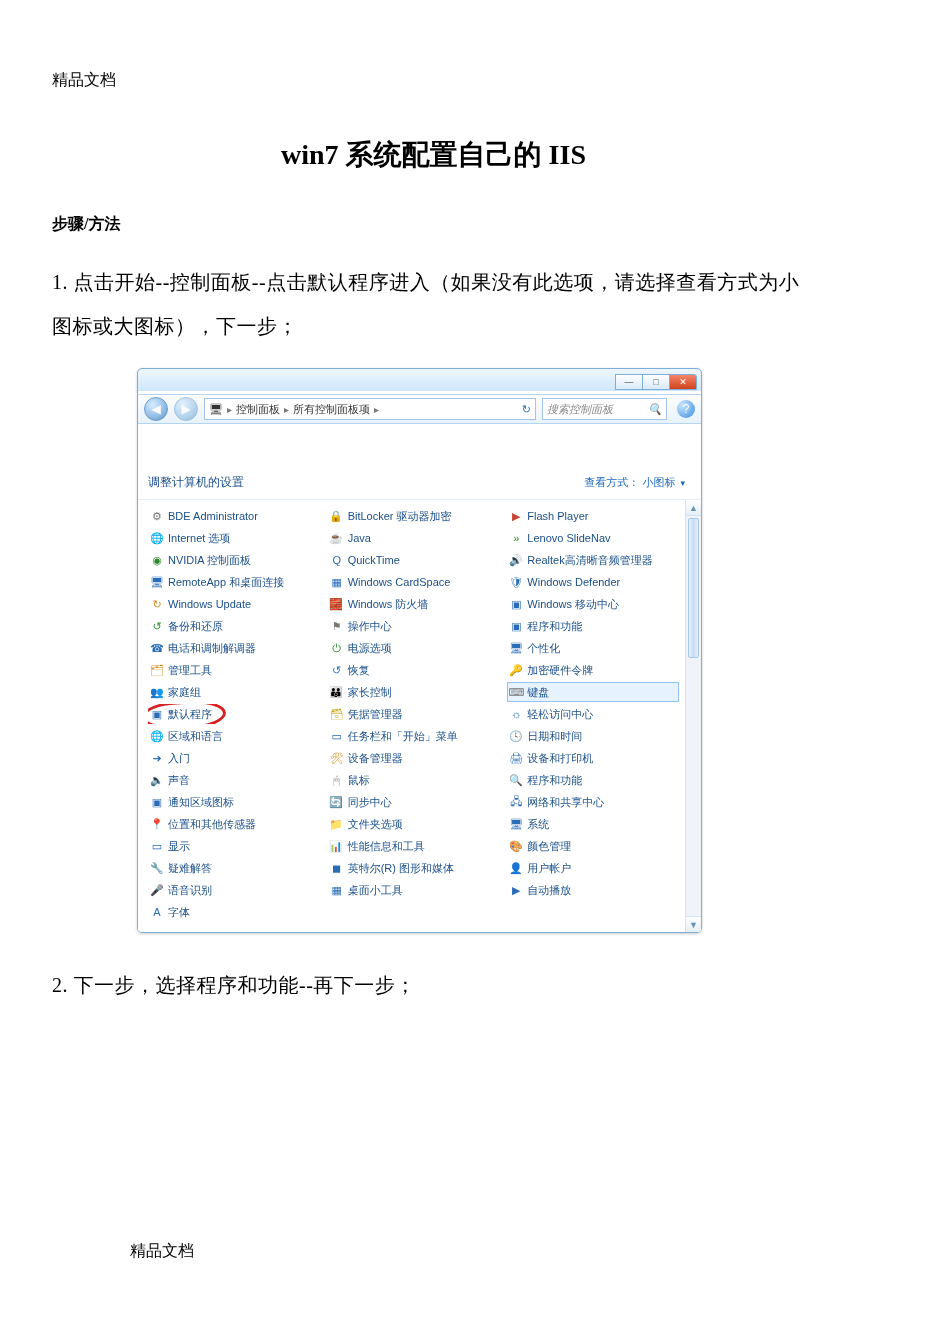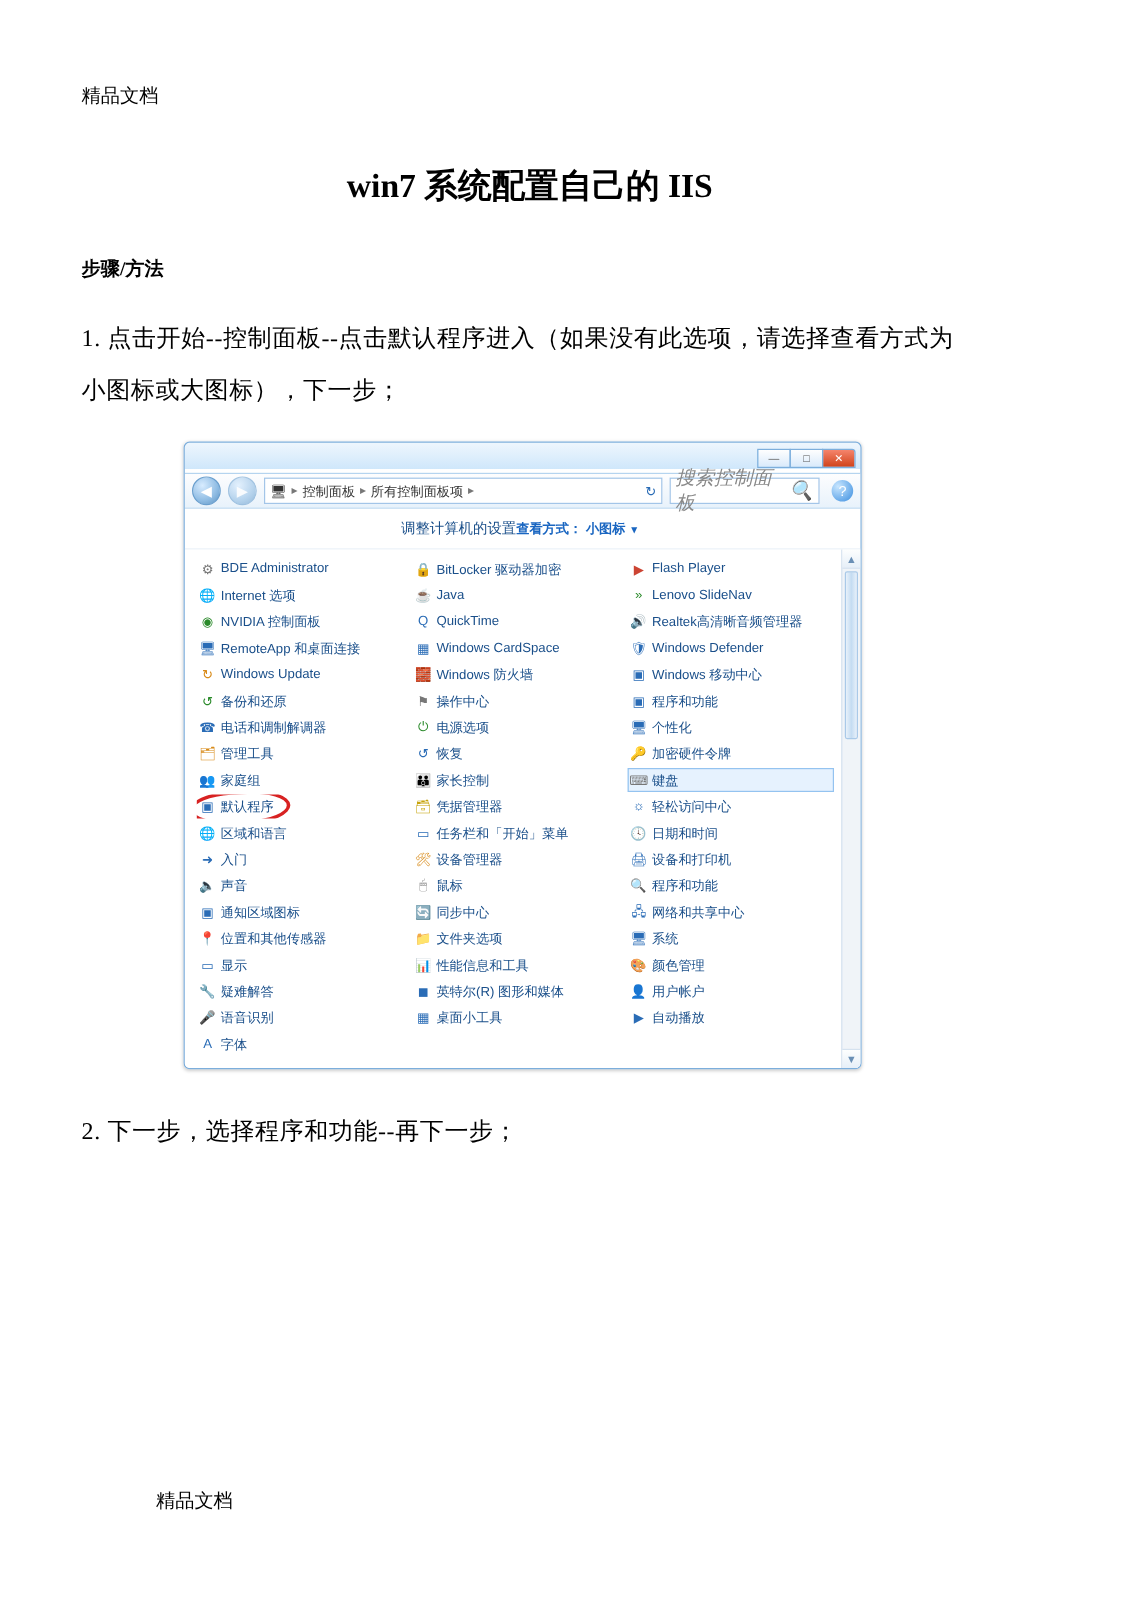--- a/index.html
+++ b/index.html
@@ -1,17 +1,17 @@
 <!DOCTYPE html>
 <html><head>
 <meta charset="utf-8">
 <style>
   * { margin: 0; padding: 0; box-sizing: border-box; }
   html, body { background: #ffffff; font-family: "SimSun", "Songti SC", "NSimSun", serif; color: #000; }
-  .page { width: 945px; min-height: 1337px; padding: 70px 130px 40px 68px; position: relative; }
+  .page { width: 945px; min-height: 1337px; padding: 70px 130px 40px 52px; position: relative; }
   .header-small { font-size: 16px; color: #000; margin-bottom: 45px; margin-left: 0; }
   .title { text-align: center; font-size: 28px; font-weight: bold; margin-bottom: 40px; font-family: "SimSun", serif; }
   .paragraph { font-size: 20px; line-height: 2.2; text-indent: 2em; margin-bottom: 20px; letter-spacing: 1px; }
   .section-heading { font-size: 16px; font-weight: bold; margin: 20px 0 25px 0; }
   .step { font-size: 20px; line-height: 2.2; margin-bottom: 15px; letter-spacing: 0.5px; }
   .screenshot { width: 565px; margin: 20px auto 30px 85px; }
   .footer-small { font-size: 16px; position: absolute; bottom: 75px; left: 130px; }
 
   
   .win7 { border: 1px solid #7caedc; border-radius: 5px; background: linear-gradient(#eef6fd, #cfe7fb 22px, #fff 22px); font-family: "Microsoft YaHei", Tahoma, Arial, sans-serif; font-size: 11px; color: #003399; box-shadow: 0 1px 3px rgba(0,0,0,0.2); overflow: hidden; }
@@ -19,24 +19,24 @@
   .win7 .win-btns { display: flex; gap: 0; }
   .win7 .win-btn { width: 28px; height: 16px; border: 1px solid #7caedc; background: linear-gradient(#fefefe,#d9eafb); margin-left: -1px; display: flex; align-items: center; justify-content: center; font-size: 9px; color: #555; }
   .win7 .win-btn.close { background: linear-gradient(#f5846c,#d0431b); color:#fff; border-radius: 0 3px 0 0; }
   .win7 .navbar { height: 30px; background: linear-gradient(#fdfdfe,#e8f2fb); border-top:1px solid #b5d4ef; border-bottom:1px solid #b5d4ef; display:flex; align-items:center; padding: 0 6px; gap:6px; }
   .win7 .navbtn { width: 24px; height:24px; border-radius:50%; background:radial-gradient(circle at 35% 30%, #d8ecff, #8fbce3 60%, #5c93c3); border:1px solid #6a9fce; display:flex; align-items:center; justify-content:center; color:#fff; font-size:12px; }
   .win7 .navbtn.fwd { opacity:0.6; }
   .win7 .addrbar { flex: 1 1 auto; height: 22px; background:#fff; border:1px solid #a3c5e8; display:flex; align-items:center; padding:0 4px; gap:4px; font-size:11px; color:#333; }
   .win7 .addrbar .crumb { color:#333; }
   .win7 .addrbar .sep { color:#777; font-size:10px; }
   .win7 .refresh { color:#2a6cb6; font-size:11px; margin-left:auto; }
-  .win7 .searchbar { width: 125px; height:22px; background:#fff; border:1px solid #a3c5e8; display:flex; align-items:center; padding:0 4px; color:#888; font-style:italic; font-size:16px; gap:4px;justify-content:flex-end;}
+  .win7 .searchbar { width: 125px; height:22px; background:#fff; border:1px solid #a3c5e8; display:flex; align-items:center; padding:0 4px; color:#888; font-style:italic; font-size:11px; gap:4px;justify-content:flex-end;}
   .win7 .question { width:18px; height:18px; border-radius:50%; background:radial-gradient(circle at 30% 30%, #c8e6ff, #3a8ddf); color:#fff; display:flex; align-items:center; justify-content:center; font-size:12px; margin-left:4px; }
-  .win7 .filterbar { height:34px; background:#fff; display:flex; align-items:center; justify-content:center; padding: 0 16px 0 10px; border-bottom:1px solid #e6eef7; color:#1a4f8a; font-size:12px; }
-  .win7 .viewlink { color:#1a66c1; font-size:11px;font-weight:bold; }
+  .win7 .filterbar { height:34px; background:#fff; display:flex; align-items:center; justify-content:space-between; padding: 0 16px 0 10px; border-bottom:1px solid #e6eef7; color:#1a4f8a; font-size:12px;margin-top:42px; }
+  .win7 .viewlink { color:#1a66c1; font-size:11px; }
   .win7 .viewlink .dd { font-size:9px; margin-left:2px; }
   .win7 .body { display:flex; background:#fff; }
   .win7 .gridwrap { flex:1; padding: 6px 6px 10px 10px; }
   .win7 .grid { display:grid; grid-template-columns: repeat(3, 1fr); column-gap:8px; row-gap:2px; }
   .win7 .item { display:flex; align-items:center; gap:4px; height:20px; padding:0 2px; font-size:11px; color:#1a4f8a; white-space:nowrap; overflow:hidden; }
   .win7 .item.highlighted { background:#e6f2fe; border:1px solid #94c3f0; height:20px; padding:0 1px; }
   .win7 .item.circled { position:relative; }
   .win7 .item.circled::after { content:""; position:absolute; left:-6px; top:-3px; width:78px; height:22px; border:3px solid #d82222; border-radius:50%/60%; transform:rotate(-3deg); pointer-events:none; }
   .win7 .ic { width:14px; height:14px; flex:none; display:flex; align-items:center; justify-content:center; font-size:11px; }
   .win7 .scrollbar { width:16px; background:#f0f4f8; border-left:1px solid #d5e2ef; display:flex; flex-direction:column; }

